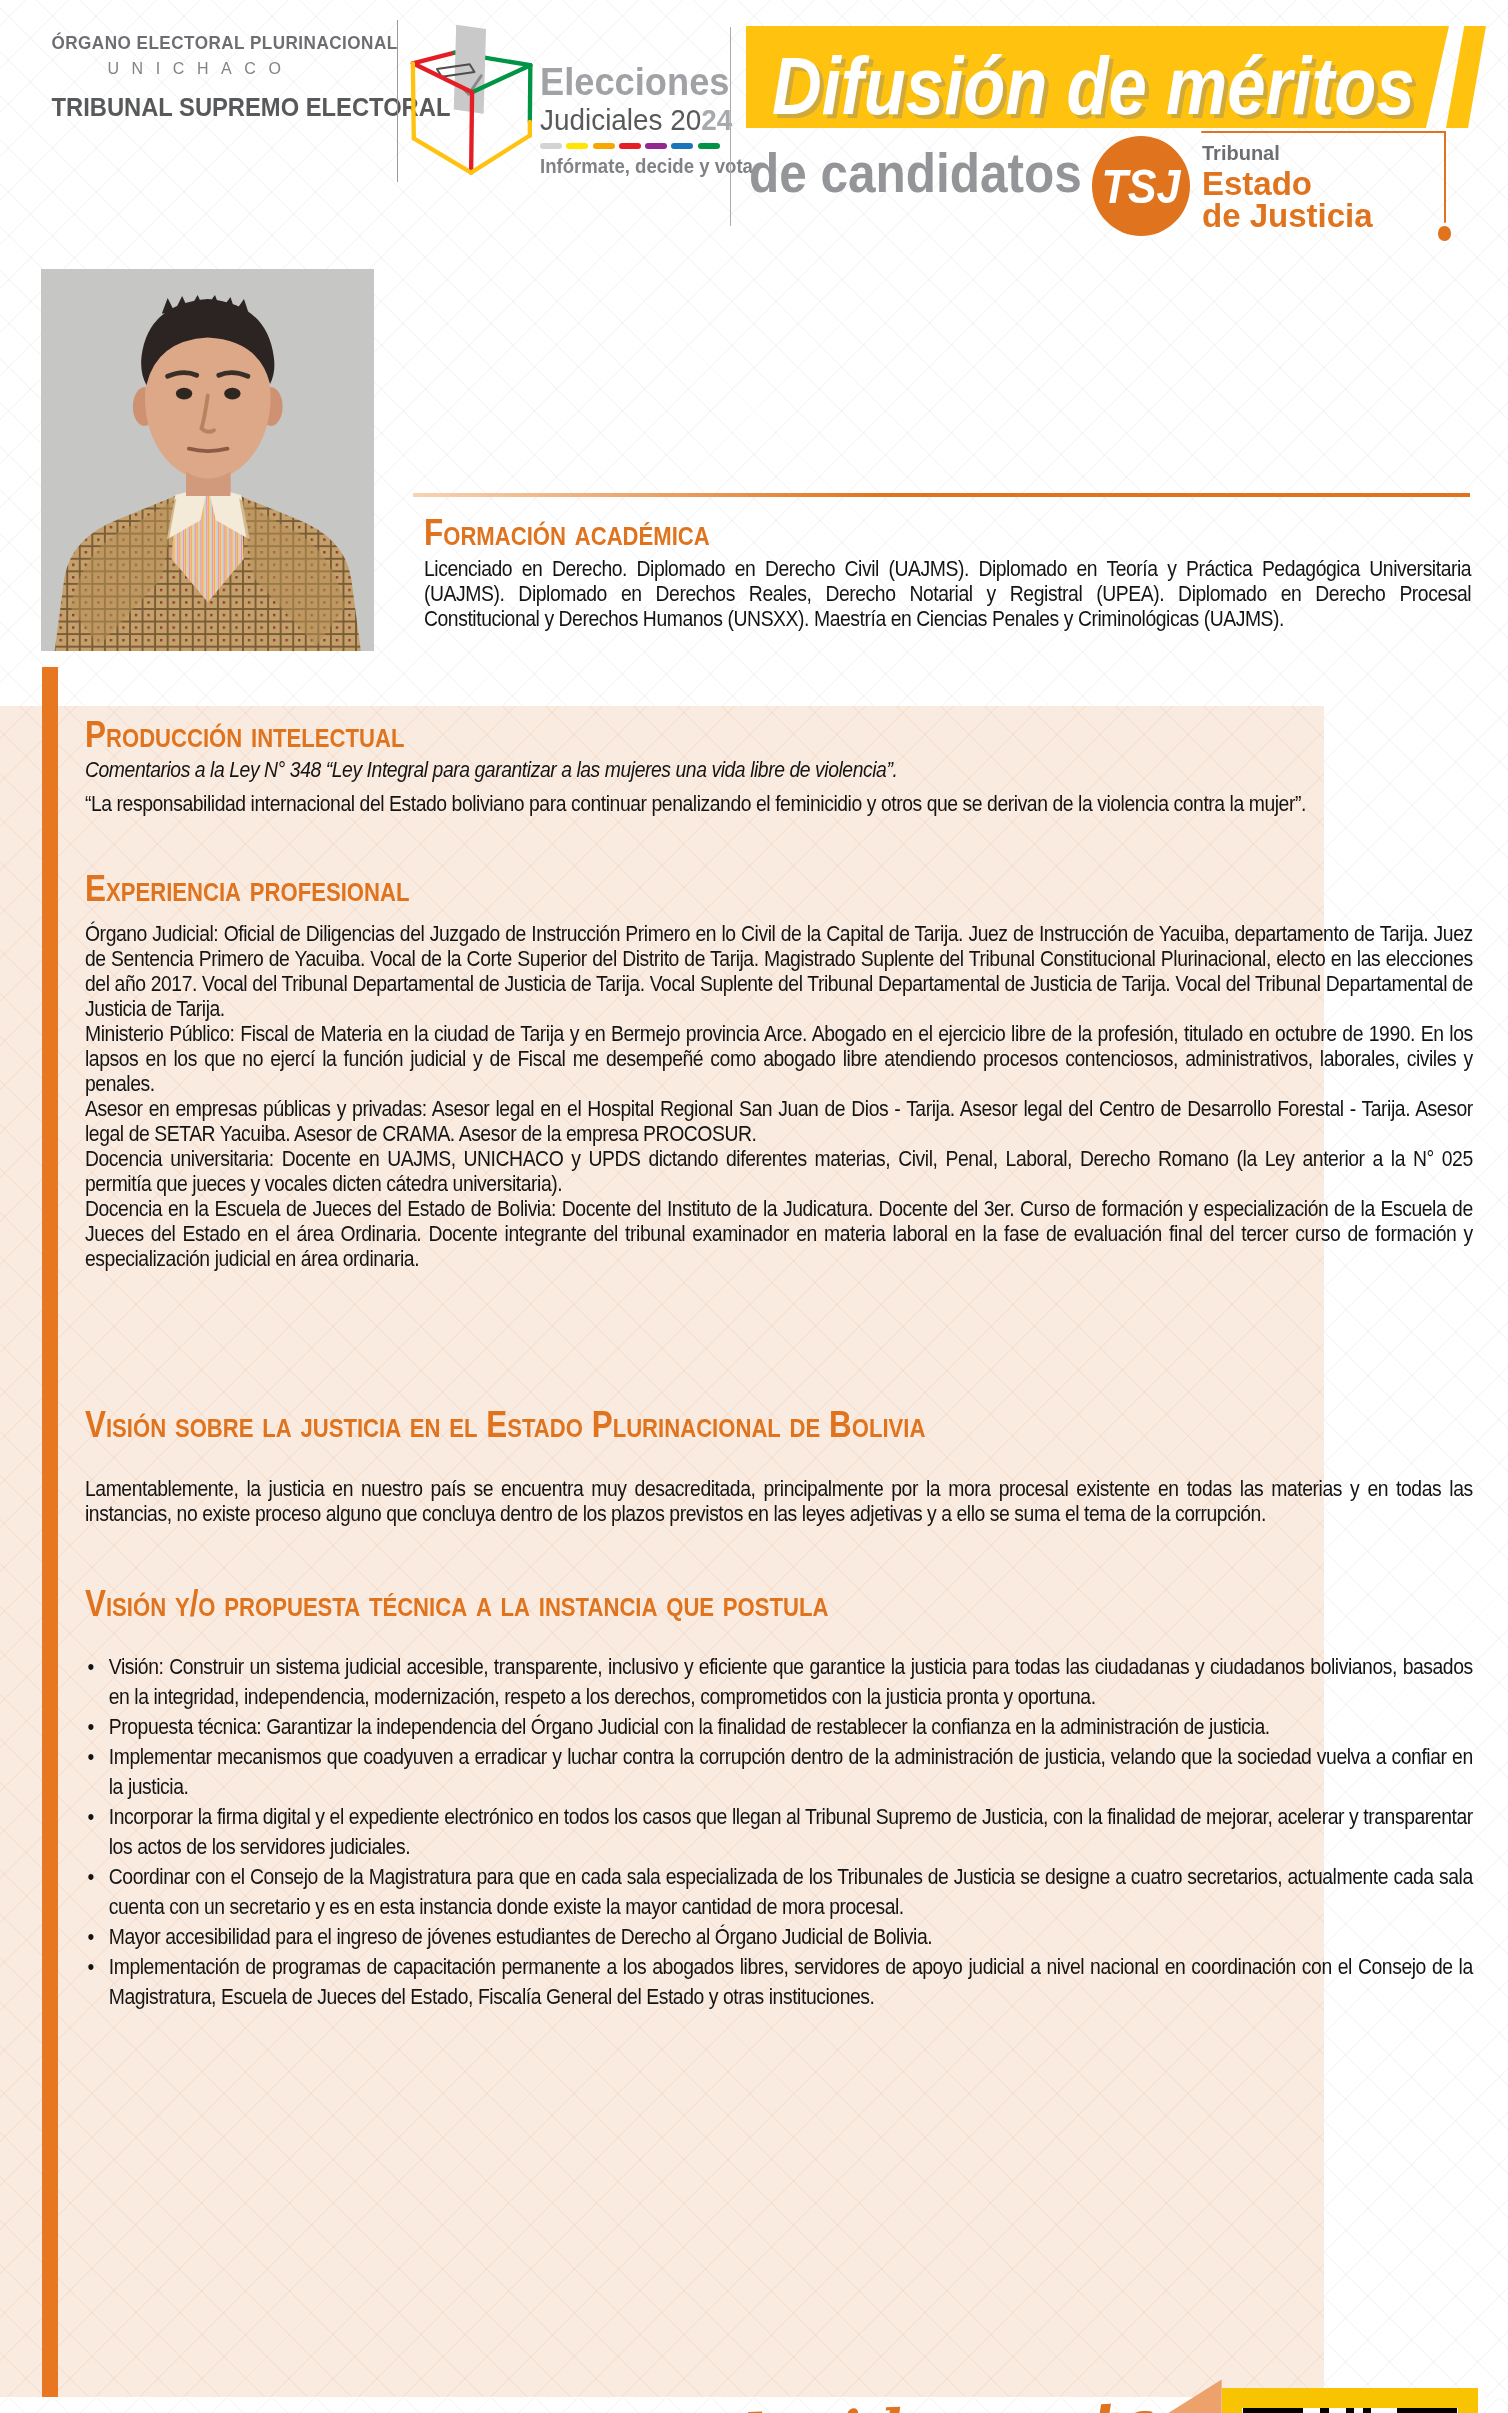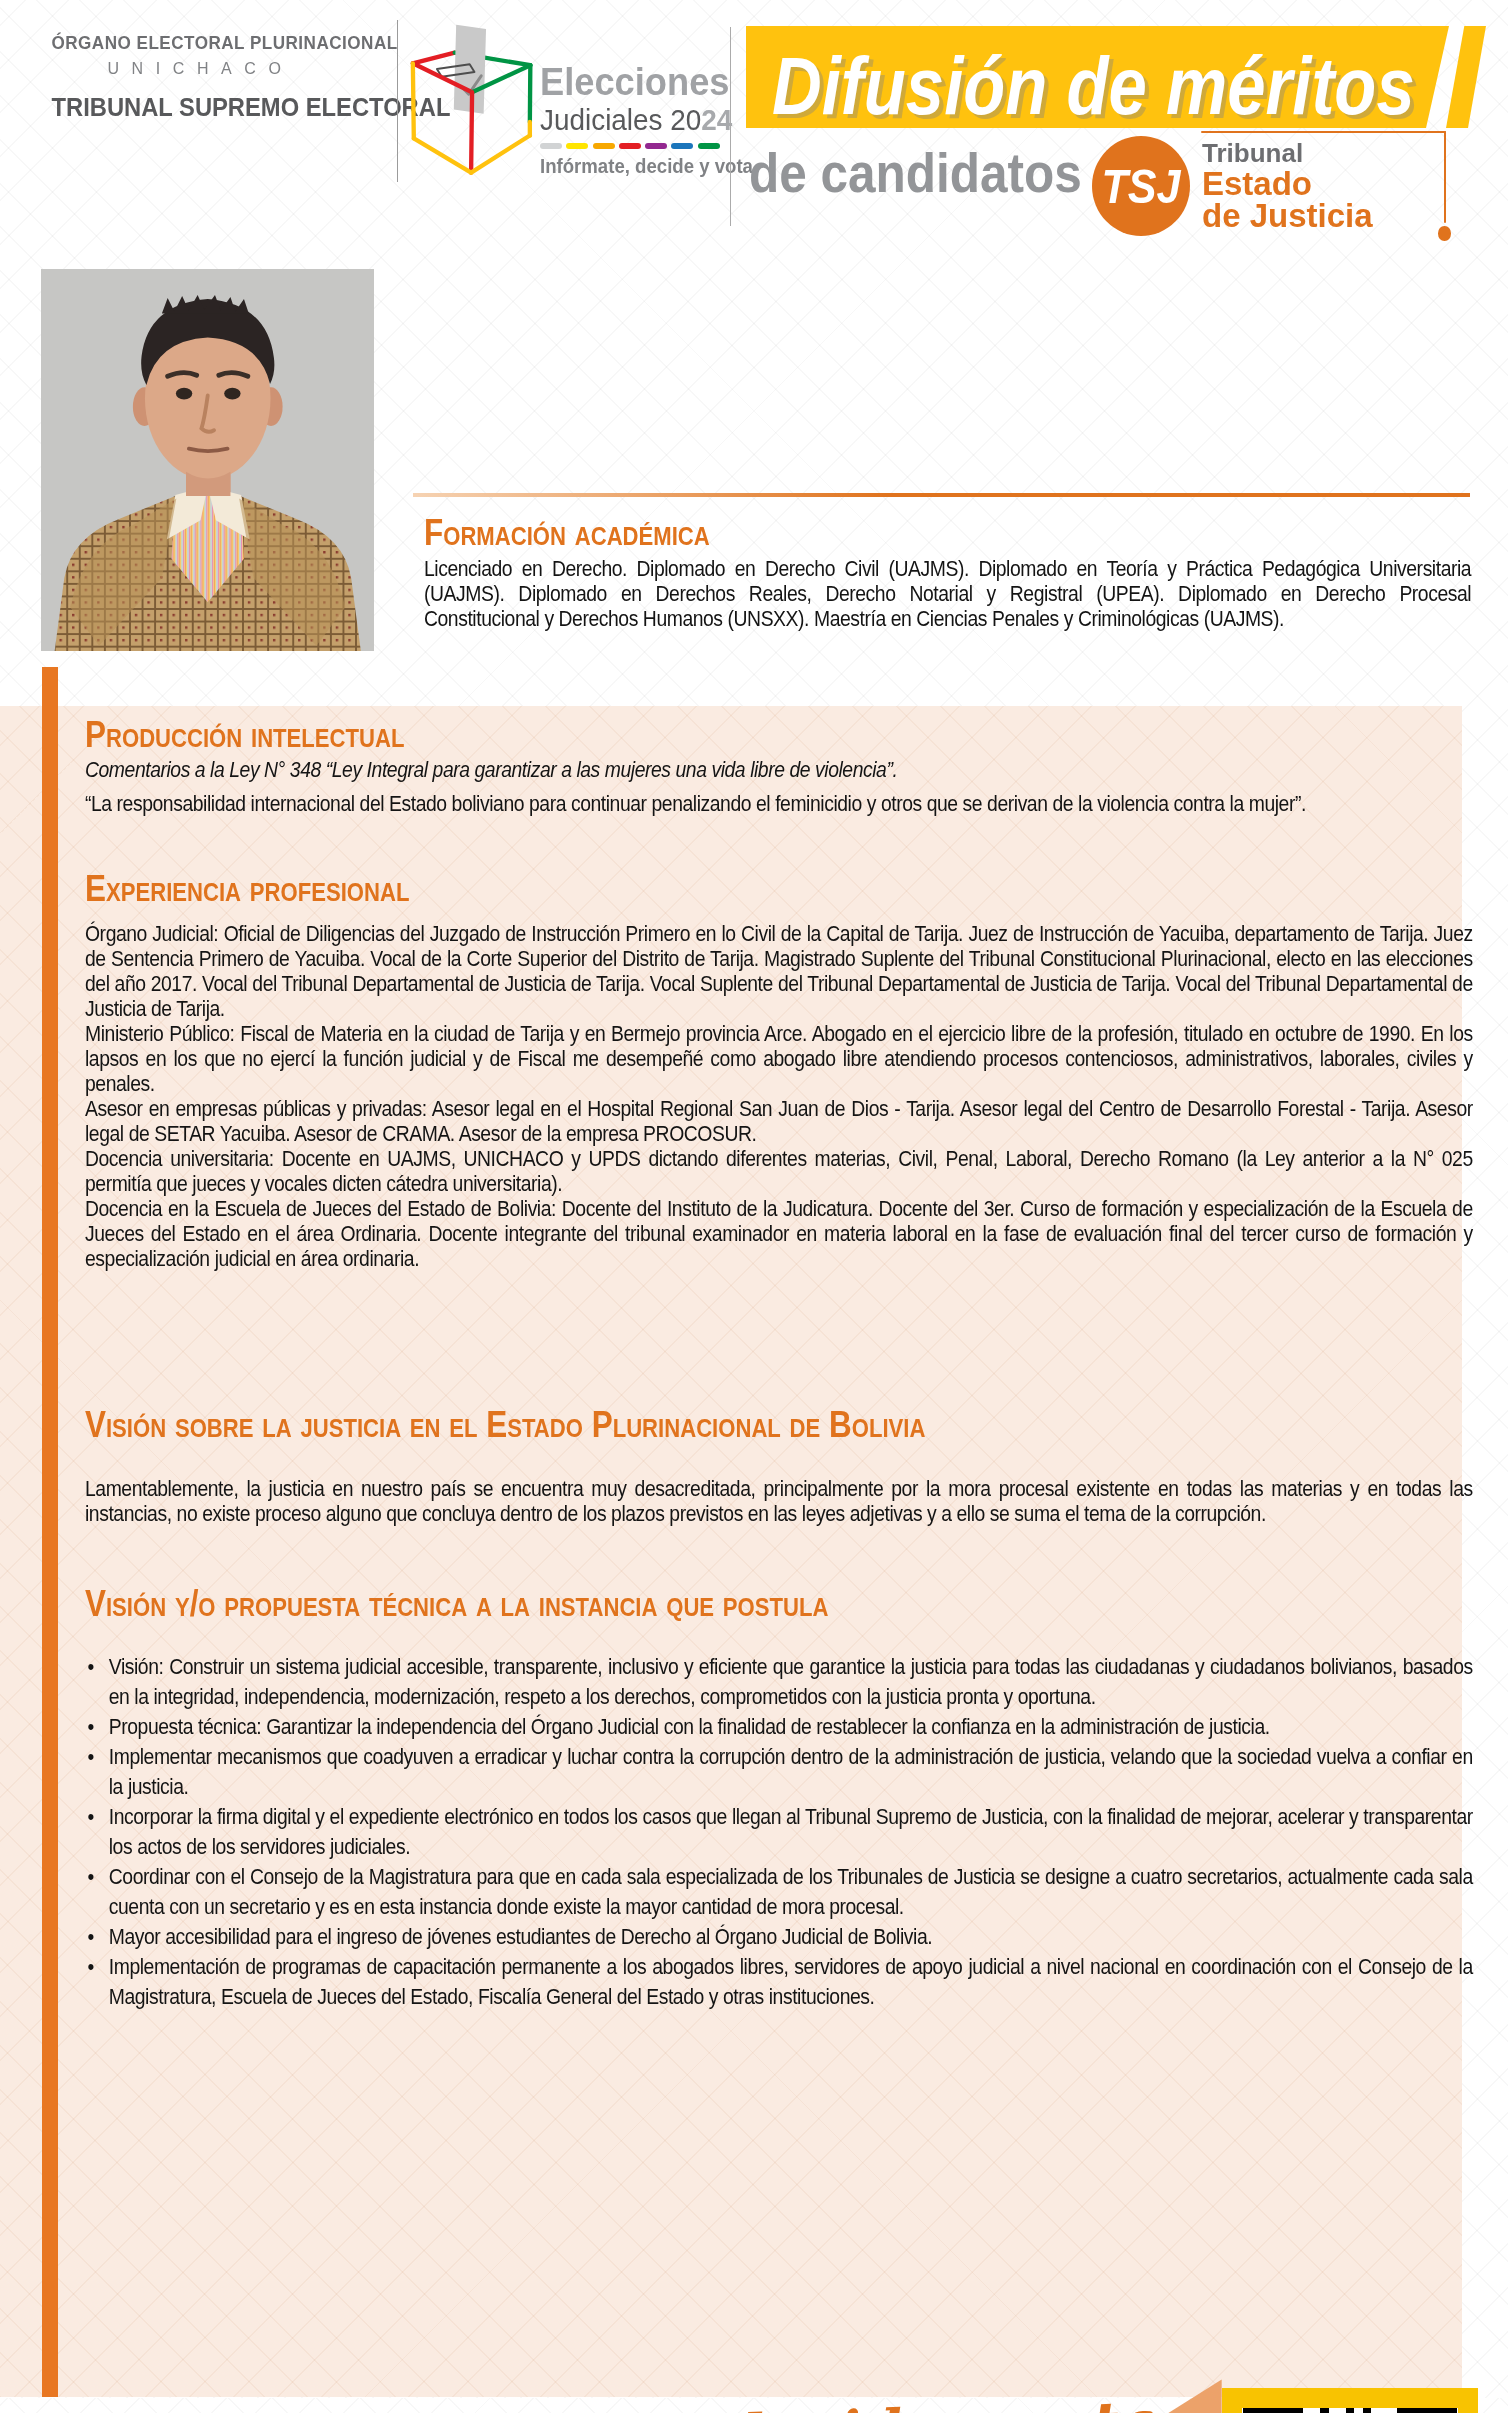--- a/index.html
+++ b/index.html
@@ -33,21 +33,21 @@
   .elec-slogan { font-weight:bold; color:#808285; font-size:20px; margin-top:5.8px; transform:scaleX(.93); white-space:nowrap; }
 
   .banner { background:#FFC20E; clip-path:polygon(0 0, 703px 0, 680px 100%, 0 100%); }
   .banner-sliver { background:#FFC20E; clip-path:polygon(18.3px 0, 40px 0, 22px 100%, 0 100%); }
   .banner-title { color:#fff; font-weight:bold; font-style:italic; font-size:81px; white-space:nowrap;
     text-shadow:4.8px 4.3px 0 rgba(130,130,130,.38); transform:scaleX(.85); }
   .de-candidatos { color:#939598; font-weight:bold; font-size:55px; white-space:nowrap; transform:scaleX(.9); }
 
   .tsj-circle { width:98px; height:100px; border-radius:50%; background:#E0731D; display:flex; align-items:center; justify-content:center; }
   .tsj-acronym { color:#fff; font-weight:bold; font-style:italic; font-size:49px; transform:scaleX(.88); }
-  .tsj-l1 { color:#6D6E71; font-weight:bold; font-size:26px; line-height:30px; }
+  .tsj-l1 { color:#6D6E71; font-weight:bold; font-size:20px; line-height:30px; }
   .tsj-l2, .tsj-l3 { color:#E0731D; font-weight:bold; font-size:33px; line-height:32px; }
   .tsj-hline { height:2.4px; background:#E0731D; border-radius:1.4px; }
   .tsj-vline { width:2.4px; background:#E0731D; border-radius:1.4px; }
   .tsj-dot { width:12.6px; height:14.5px; border-radius:50%; background:#E0731D; }
 
   
   .photo-box { width:333px; height:382px; background:#C6C6C4; overflow:hidden; }
   .cand-name { color:#DF7226; font-weight:bold; font-variant:small-caps; font-size:90px; line-height:102px; white-space:nowrap; letter-spacing:-1px; transform:scaleX(.82); }
   .name-divider { height:4.3px; background:linear-gradient(90deg,#F6D3B3,#E0731D 45%); }
 
@@ -184,21 +184,21 @@
       <path d="M306,372 Q345,382 386,372" stroke="#8C5A45" stroke-width="8" fill="none" stroke-linecap="round"></path>
       <path d="M300,420 Q345,448 392,420 L392,470 L300,470 Z" fill="#D29A7C"></path>
     </svg>
   </div>
 
   <div class="abs name-divider" style="left:413px; top:493px; width:1057px;"></div>
 
   <div class="abs sec-title cx" style="left:424px; top:513px;">Formación académica</div>
   <div class="abs body-text cx" style="left:424px; top:556px; width:1190px;">Licenciado en Derecho. Diplomado en Derecho Civil (UAJMS). Diplomado en Teoría y Práctica Pedagógica Universitaria (UAJMS). Diplomado en Derechos Reales, Derecho Notarial y Registral (UPEA). Diplomado en Derecho Procesal Constitucional y Derechos Humanos (UNSXX). Maestría en Ciencias Penales y Criminológicas (UAJMS).</div>
 
-  <div class="abs main-section" style="left:0; top:706px; width:1462px; height:1691px;">
+  <div class="abs main-section" style="left:0; top:706px; width:1324px; height:1691px;">
     <div class="abs left-bar" style="left:42px; top:-39px; height:1730px;"></div>
 
     <div class="abs sec-title cx" style="left:85px; top:9.2px;">Producción intelectual</div>
     <div class="abs body-text italic cx" style="left:85px; top:51px; width:1577px; text-align:left;">Comentarios a la Ley N° 348 “Ley Integral para garantizar a las mujeres una vida libre de violencia”.</div>
     <div class="abs body-text cx" style="left:85px; top:85px; width:1577px;">“La responsabilidad internacional del Estado boliviano para continuar penalizando el feminicidio y otros que se derivan de la violencia contra la mujer”.</div>
 
     <div class="abs sec-title cx" style="left:85px; top:163px;">Experiencia profesional</div>
     <div class="abs body-text cx" style="left:85px; top:215px; width:1577px;">
       <p>Órgano Judicial: Oficial de Diligencias del Juzgado de Instrucción Primero en lo Civil de la Capital de Tarija. Juez de Instrucción de Yacuiba, departamento de Tarija. Juez de Sentencia Primero de Yacuiba. Vocal de la Corte Superior del Distrito de Tarija. Magistrado Suplente del Tribunal Constitucional Plurinacional, electo en las elecciones del año 2017. Vocal del Tribunal Departamental de Justicia de Tarija. Vocal Suplente del Tribunal Departamental de Justicia de Tarija. Vocal del Tribunal Departamental de Justicia de Tarija.</p>
       <p>Ministerio Público: Fiscal de Materia en la ciudad de Tarija y en Bermejo provincia Arce. Abogado en el ejercicio libre de la profesión, titulado en octubre de 1990. En los lapsos en los que no ejercí la función judicial y de Fiscal me desempeñé como abogado libre atendiendo procesos contenciosos, administrativos, laborales, civiles y penales.</p>

